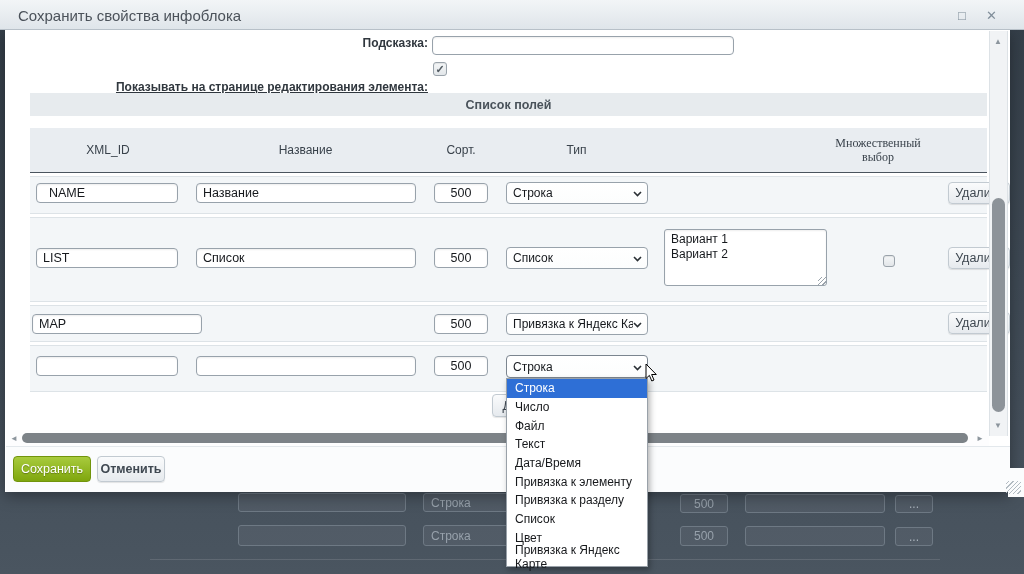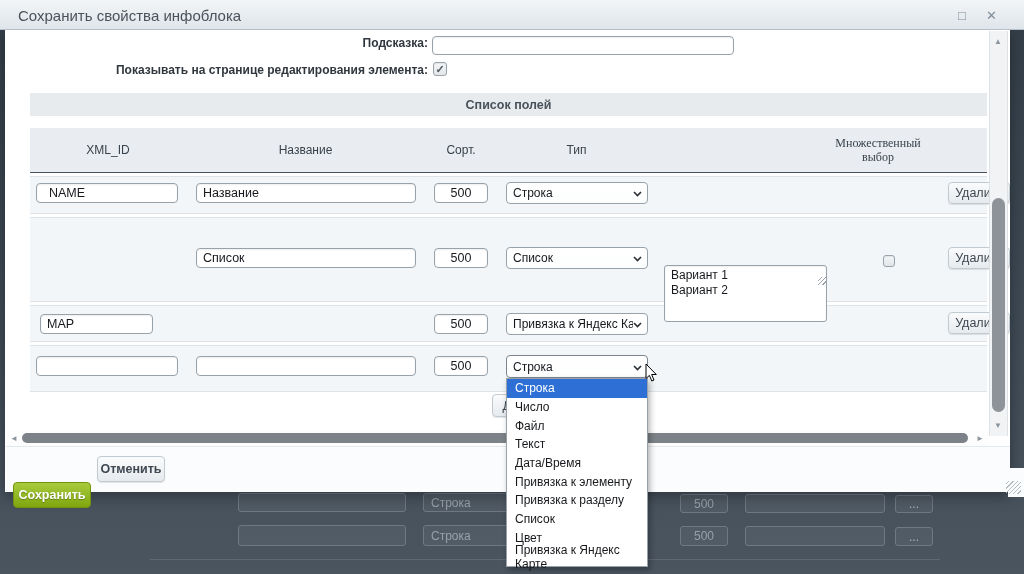--- a/index.html
+++ b/index.html
@@ -40,27 +40,27 @@
 
   .sel{display:flex;align-items:center;border:1px solid #98a2ab;border-radius:4px;
     background:linear-gradient(#fff,#fcfdfd);padding:0 5px 0 6px;font-size:12px;color:#16191d;z-index:6;}
   .sel .sv{flex:1;white-space:nowrap;overflow:hidden;}
   .sel.open{border-color:#7b858f;}
 
   .btn{background:linear-gradient(#fafbfc,#e6eaee);border:1px solid #c2cad1;border-radius:4px;
     color:#3f4851;font-size:12.5px;display:flex;align-items:center;justify-content:center;
     box-shadow:0 1px 1px rgba(0,0,0,.1);z-index:8;cursor:default;white-space:nowrap;overflow:hidden;}
   .greenbtn{background:linear-gradient(#a8cb3d,#7fa60e);border:1px solid #71940c;border-radius:4px;
-    color:#fff;font-size:12.5px;font-weight:bold;text-shadow:0 1px 1px rgba(0,0,0,.3);
-    display:flex;align-items:center;justify-content:center;z-index:8;cursor:default;margin-top:26px;}
+    color:#fff;font-size:12.5px;font-weight:normal;text-shadow:0 1px 1px rgba(0,0,0,.3);
+    display:flex;align-items:center;justify-content:center;z-index:8;cursor:default;}
   .graybtn{font-weight:bold;}
 
   .ta{border:1px solid #98a2ab;border-radius:3px;background:#fff;resize:none;outline:none;
     font-family:"Liberation Sans",sans-serif;font-size:12px;line-height:15px;color:#16191d;
-    padding:2px 6px;box-shadow:inset 0 1px 2px rgba(0,0,0,.07);z-index:6;margin-top:36px;}
+    padding:2px 6px;box-shadow:inset 0 1px 2px rgba(0,0,0,.07);z-index:6;}
   .tagrip{z-index:7;background:repeating-linear-gradient(-45deg,transparent 0 2px,#9aa3ab 2px 3px);pointer-events:none;}
 
   
   .vtrack{left:989px;top:31px;width:19px;height:405px;background:#f1f3f5;
     border-left:1px solid #dde2e6;border-right:1px solid #dde2e6;z-index:12;}
   .vthumb{left:992px;top:198px;width:13px;height:214px;background:#8d9399;border-radius:7px;z-index:13;}
   .htrack{left:6px;top:430px;width:983px;height:16px;background:#fdfdfe;z-index:12;}
   .hthumb{left:22px;top:433px;width:946px;height:10px;background:#7c8287;border-radius:5px;z-index:13;}
   .scrollarrow{color:#8c959d;font-size:8px;z-index:14;}
 
@@ -110,21 +110,21 @@
   <div class="abs modalbody"></div>
 
   <div class="abs titlebar"></div>
   <div class="abs title">Сохранить свойства инфоблока</div>
   <div class="abs winbtn" style="left:958px;top:8px;">□</div>
   <div class="abs winbtn" style="left:986px;top:8px;">✕</div>
 
   <div class="abs flabel" style="left:328px;top:36px;width:100px;">Подсказка:</div>
   <input class="abs inp" style="left: 432px; top: 36px; width: 302px; height: 19px;" value="">
 
-  <div class="abs flabel" style="left:30px;top:63px;width:398px;">Показывать на странице редактирования элемента:</div>
+  <div class="abs flabel" style="left:30px;top:80px;width:398px;text-decoration:underline;">Показывать на странице редактирования элемента:</div>
   <div class="abs cb" style="left:433px;top:62px;width:14px;height:14px;">
       <span>✓</span>
     </div>
 
   <div class="abs secbar" style="left:30px;top:93px;width:957px;height:23px;">
       <span>Список полей</span>
     </div>
 
   <div class="abs thead" style="left:30px;top:128px;width:957px;height:45px;">
     <div class="thcell" style="left:0;width:156px;text-align:center;">XML_ID</div>
@@ -143,35 +143,36 @@
   <input class="abs inp" style="left: 196px; top: 183px; width: 220px; height: 20px;" value="Название">
   <input class="abs inp center" style="left: 434px; top: 183px; width: 54px; height: 20px;" value="500">
   <div class="abs sel" style="left:506px;top:182px;width:142px;height:22px;">
     <span class="sv">Строка</span>
     <span><svg width="9" height="6">
           <path d="M1 1l3.5 3.5L8 1" stroke="#2a2f34" stroke-width="1.6" fill="none"></path>
         </svg></span>
   </div>
   <div class="abs btn" style="left:948px;top:182px;width:62px;height:22px;">Удалить</div>
 
+  <input class="abs inp" style="left: 36px; top: 248px; width: 142px; height: 20px;" value="LIST">
   <input class="abs inp" style="left: 196px; top: 248px; width: 220px; height: 20px;" value="Список">
   <input class="abs inp center" style="left: 434px; top: 248px; width: 54px; height: 20px;" value="500">
   <div class="abs sel" style="left:506px;top:247px;width:142px;height:22px;">
     <span class="sv">Список</span>
     <span><svg width="9" height="6">
           <path d="M1 1l3.5 3.5L8 1" stroke="#2a2f34" stroke-width="1.6" fill="none"></path>
         </svg></span>
   </div>
   <textarea class="abs ta" style="left: 664px; top: 229px; width: 163px; height: 57px;">Вариант 1
 Вариант 2</textarea>
   <div class="abs tagrip" style="left:818px;top:277px;width:8px;height:8px;"></div>
   <div class="abs cb" style="left:883px;top:255px;width:12px;height:12px;"></div>
   <div class="abs btn" style="left:948px;top:247px;width:62px;height:22px;">Удалить</div>
 
-  <input class="abs inp" style="left: 40px; top: 314px; width: 113px; height: 20px;" value="MAP">
+  <input class="abs inp" style="left: 32px; top: 314px; width: 170px; height: 20px;" value="MAP">
   <input class="abs inp center" style="left: 434px; top: 314px; width: 54px; height: 20px;" value="500">
   <div class="abs sel" style="left:506px;top:313px;width:142px;height:22px;">
     <span class="sv">Привязка к Яндекс Карте</span>
     <span><svg width="9" height="6">
           <path d="M1 1l3.5 3.5L8 1" stroke="#2a2f34" stroke-width="1.6" fill="none"></path>
         </svg></span>
   </div>
   <div class="abs btn" style="left:948px;top:312px;width:62px;height:22px;">Удалить</div>
 
   <input class="abs inp" style="left: 36px; top: 356px; width: 142px; height: 20px;" value="">

